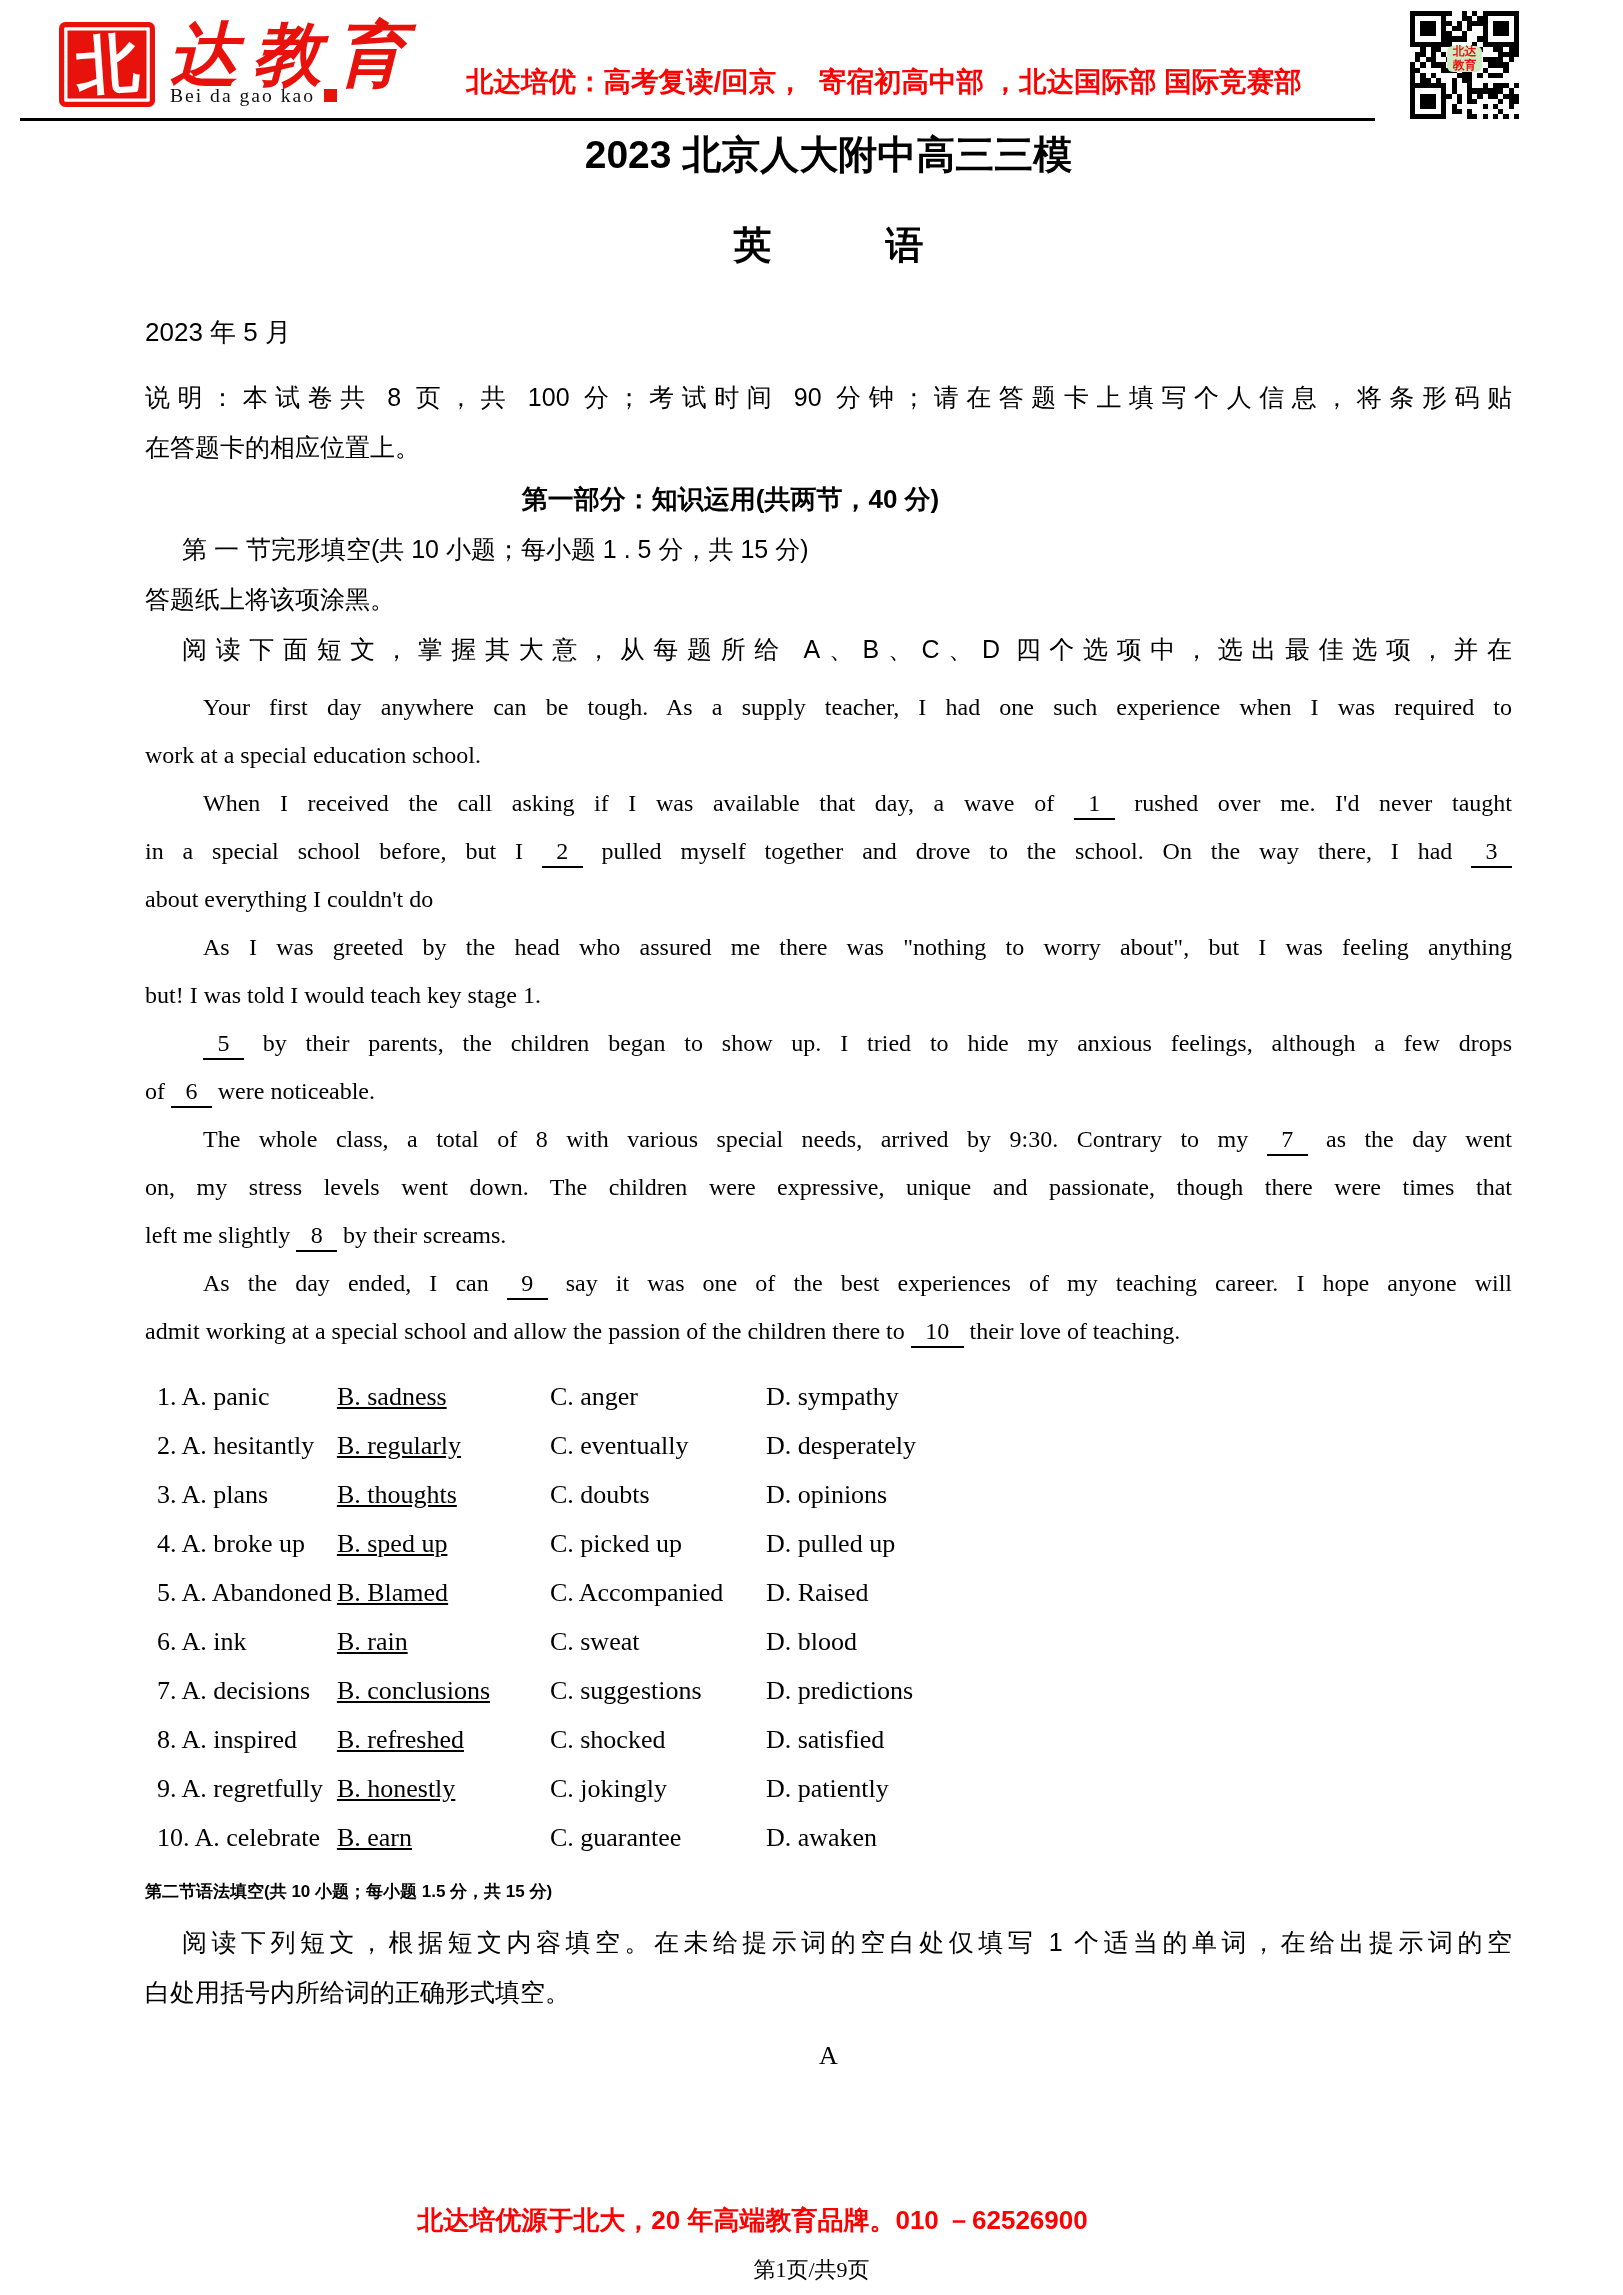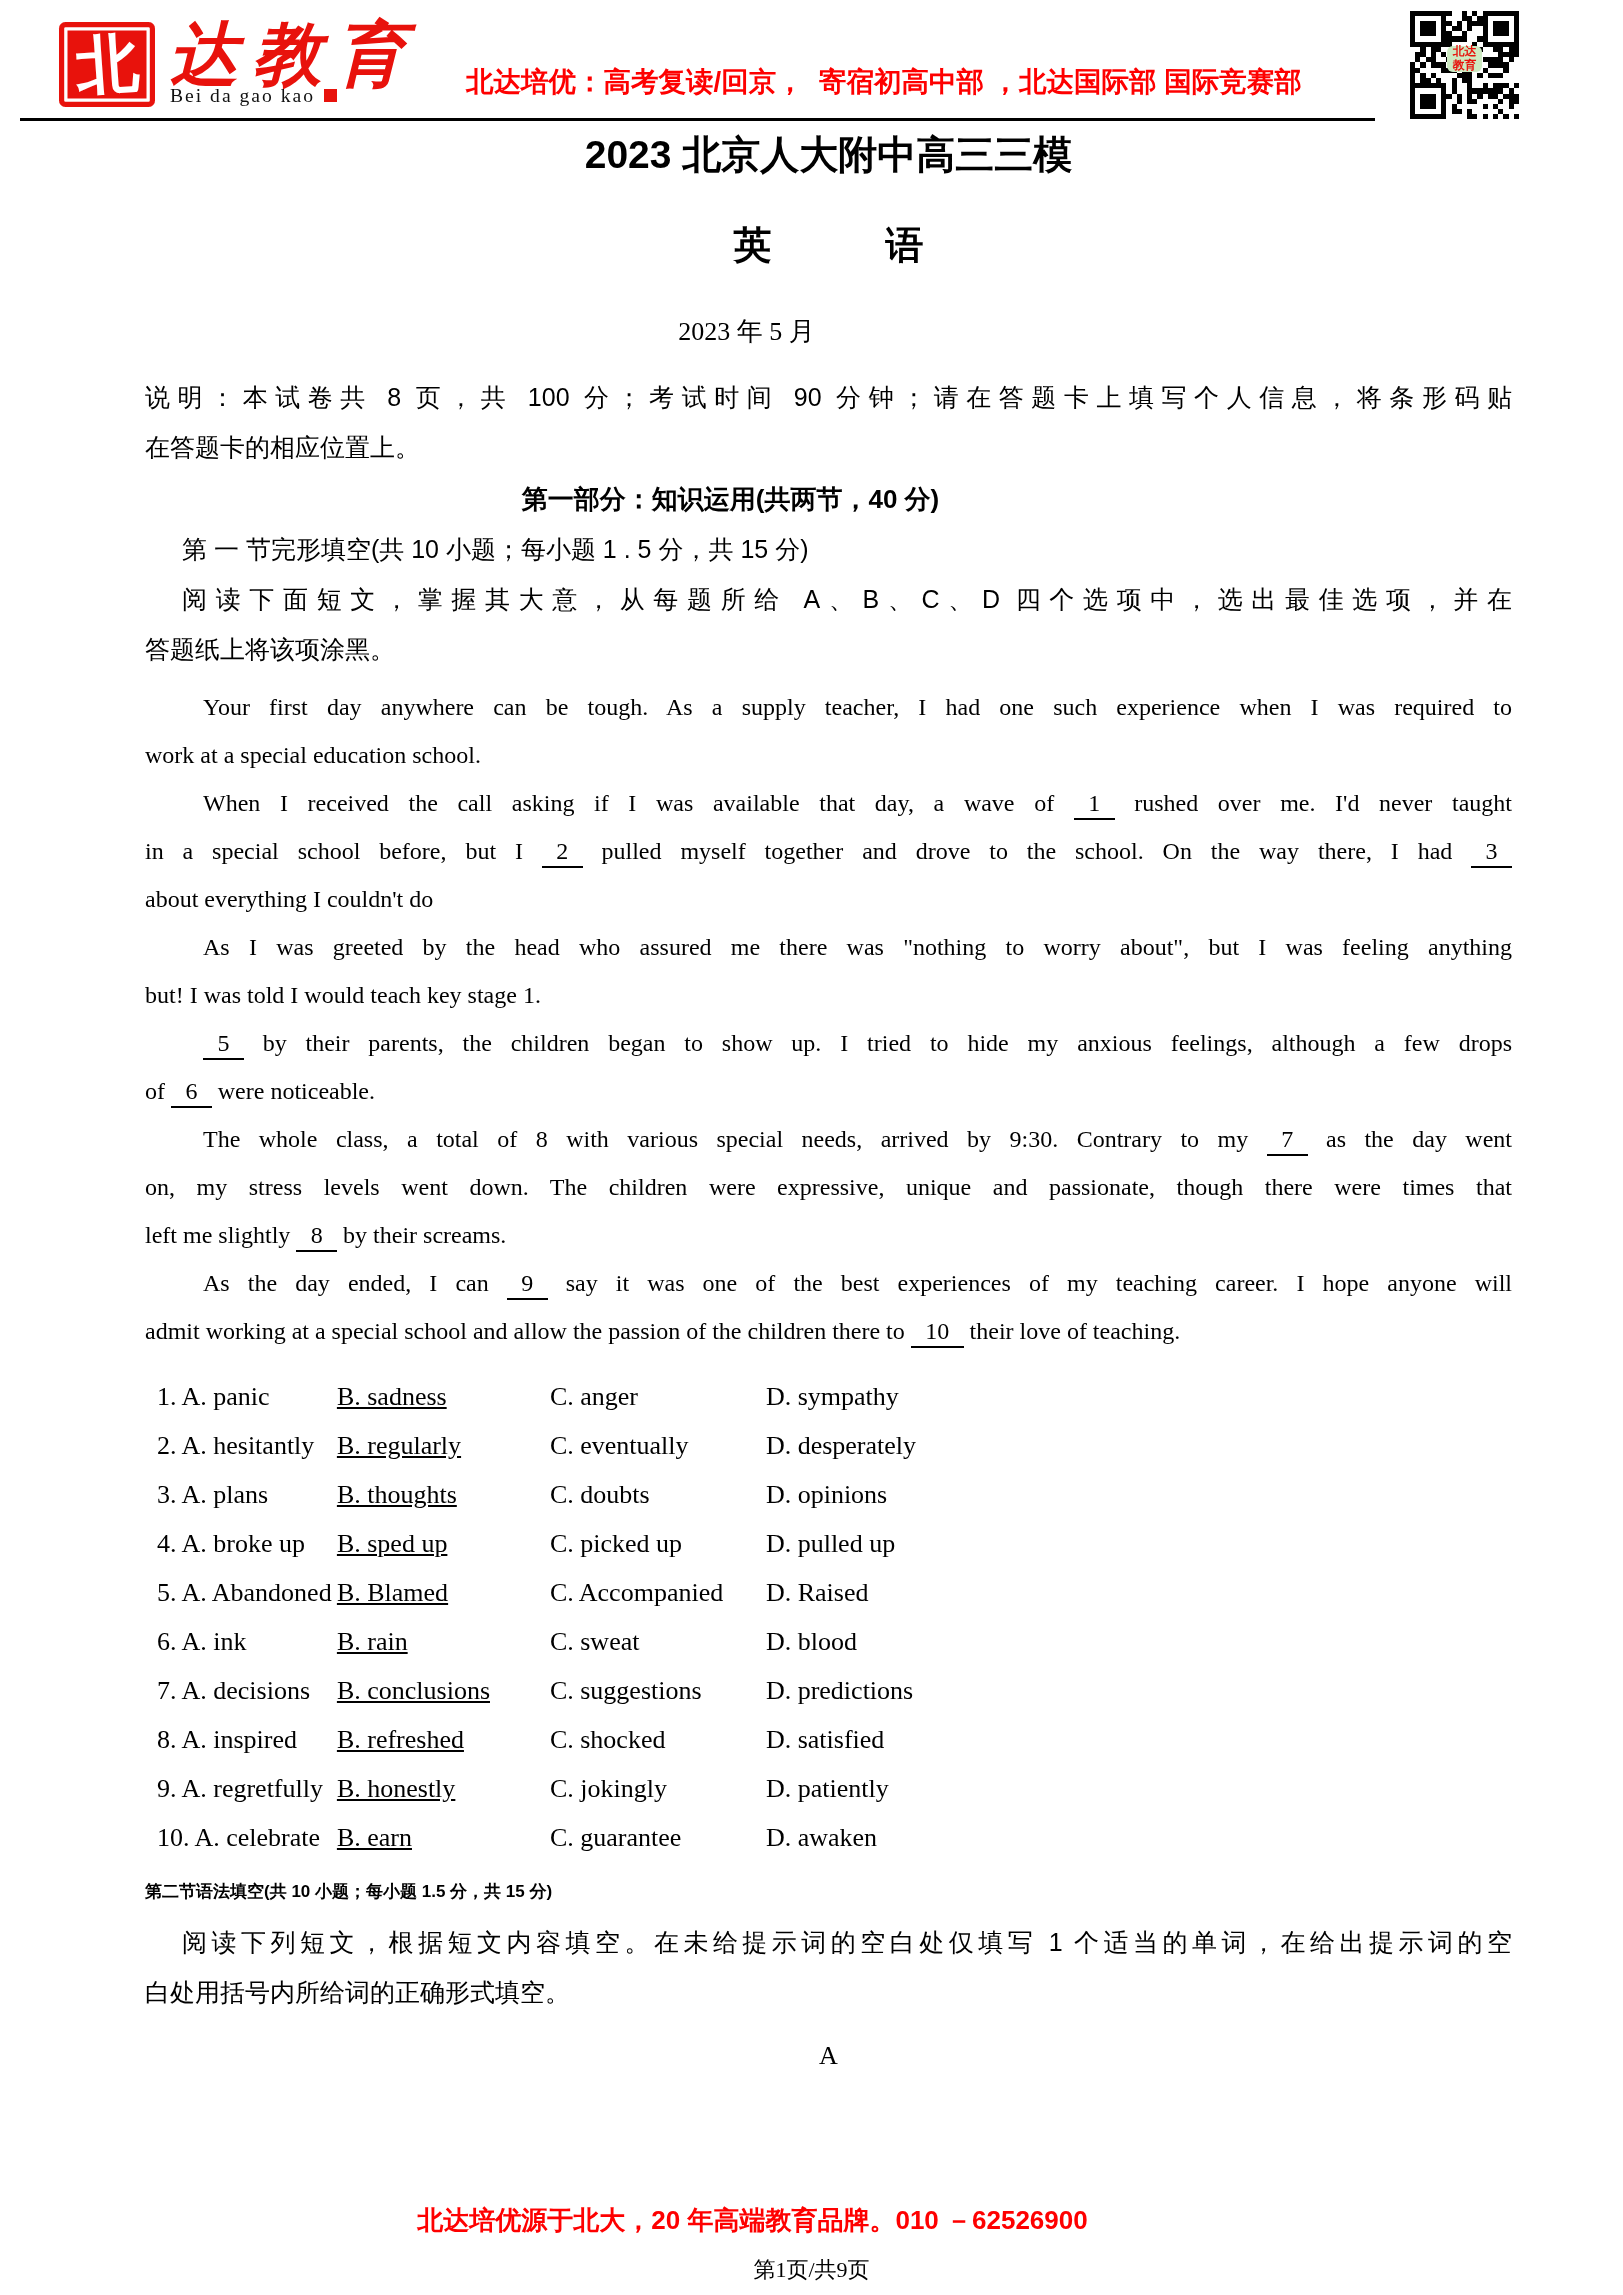--- a/index.html
+++ b/index.html
@@ -38,21 +38,21 @@
     position:absolute; left:37px; top:35px; width:35px; height:26px;
     background:var(--qr-center-bg); border-radius:5.9px;
     display:flex; flex-direction:column; align-items:center; justify-content:center;
     color:var(--brand-red); font-size:11.8px; line-height:13.7px; font-weight:bold;
     font-family:"Liberation Sans", sans-serif;
   }
   
   main { position:relative; padding:0 111px 0 145px; }
   h1 { margin-top:10.5px; text-align:center; font-size:39px; line-height:43px; font-weight:bold; font-family:"Liberation Sans",sans-serif; }
   h2 { margin-top:48px; text-align:center; font-size:38px; line-height:43px; font-weight:bold; white-space:pre; font-family:"Liberation Sans",sans-serif; }
-  .date { margin-top:50px; text-align:center; padding-right:164px; font-size:26px; line-height:30px; font-family:Liberation Serif, serif; }
+  .date { margin-top:50px; text-align:left; padding-right:164px; font-size:26px; line-height:30px; font-family:Liberation Sans, sans-serif; }
   .cn { font-size:25px; line-height:50px; font-family:"Liberation Sans", sans-serif; font-weight:normal; }
   .mt { margin-top:25px; }
   .ind1 { text-indent:37px; }
   h3 { font-size:26px; font-weight:bold; text-align:center; line-height:50px; margin:2.6px 196px 0 0; font-family:"Liberation Sans",sans-serif; }
   h4 { font-size:17px; font-weight:bold; line-height:50px; margin-top:5.2px; font-family:"Liberation Sans",sans-serif; }
   .j { text-align:justify; text-align-last:justify; }
   #passage { margin-top:9.2px; }
   .pline { font-size:24px; line-height:48px; font-family:Liberation Serif, serif; }
   .pline.ind { text-indent:58px; }
   .blank { display:inline-block; border-bottom:2px solid #000; padding:0 14.4px; text-indent:0; line-height:1.2; }
@@ -535,22 +535,22 @@
   <main>
     <h1>2023 北京人大附中高三三模</h1>
     <h2>英　　　语</h2>
     <div class="date">2023 年 5 月</div>
 
     <p class="cn mt j">说明：本试卷共 8 页，共 100 分；考试时间 90 分钟；请在答题卡上填写个人信息，将条形码贴</p>
     <p class="cn">在答题卡的相应位置上。</p>
 
     <h3>第一部分：知识运用(共两节，40 分)</h3>
     <p class="cn ind1">第 一 节完形填空(共 10 小题；每小题 1 . 5 分，共 15 分)</p>
+    <p class="cn">答题纸上将该项涂黑。</p>
     <p class="cn ind1 j">阅读下面短文，掌握其大意，从每题所给 A、B、C、D 四个选项中，选出最佳选项，并在</p>
-    <p class="cn">答题纸上将该项涂黑。</p>
 
     <div id="passage">
         <div class="pline ind j">Your first day anywhere can be tough. As a supply teacher, I had one such experience when I was required to</div>
         <div class="pline">work at a special education school.</div>
         <div class="pline ind j">When I received the call asking if I was available that day, a wave of <span class="blank">1</span> rushed over me. I'd never taught</div>
         <div class="pline j">in a special school before, but I <span class="blank">2</span> pulled myself together and drove to the school. On the way there, I had <span class="blank">3</span></div>
         <div class="pline">about everything I couldn't do</div>
         <div class="pline ind j">As I was greeted by the head who assured me there was "nothing to worry about", but I was feeling anything</div>
         <div class="pline">but! I was told I would teach key stage 1.</div>
         <div class="pline ind j"><span class="blank">5</span> by their parents, the children began to show up. I tried to hide my anxious feelings, although a few drops</div>

